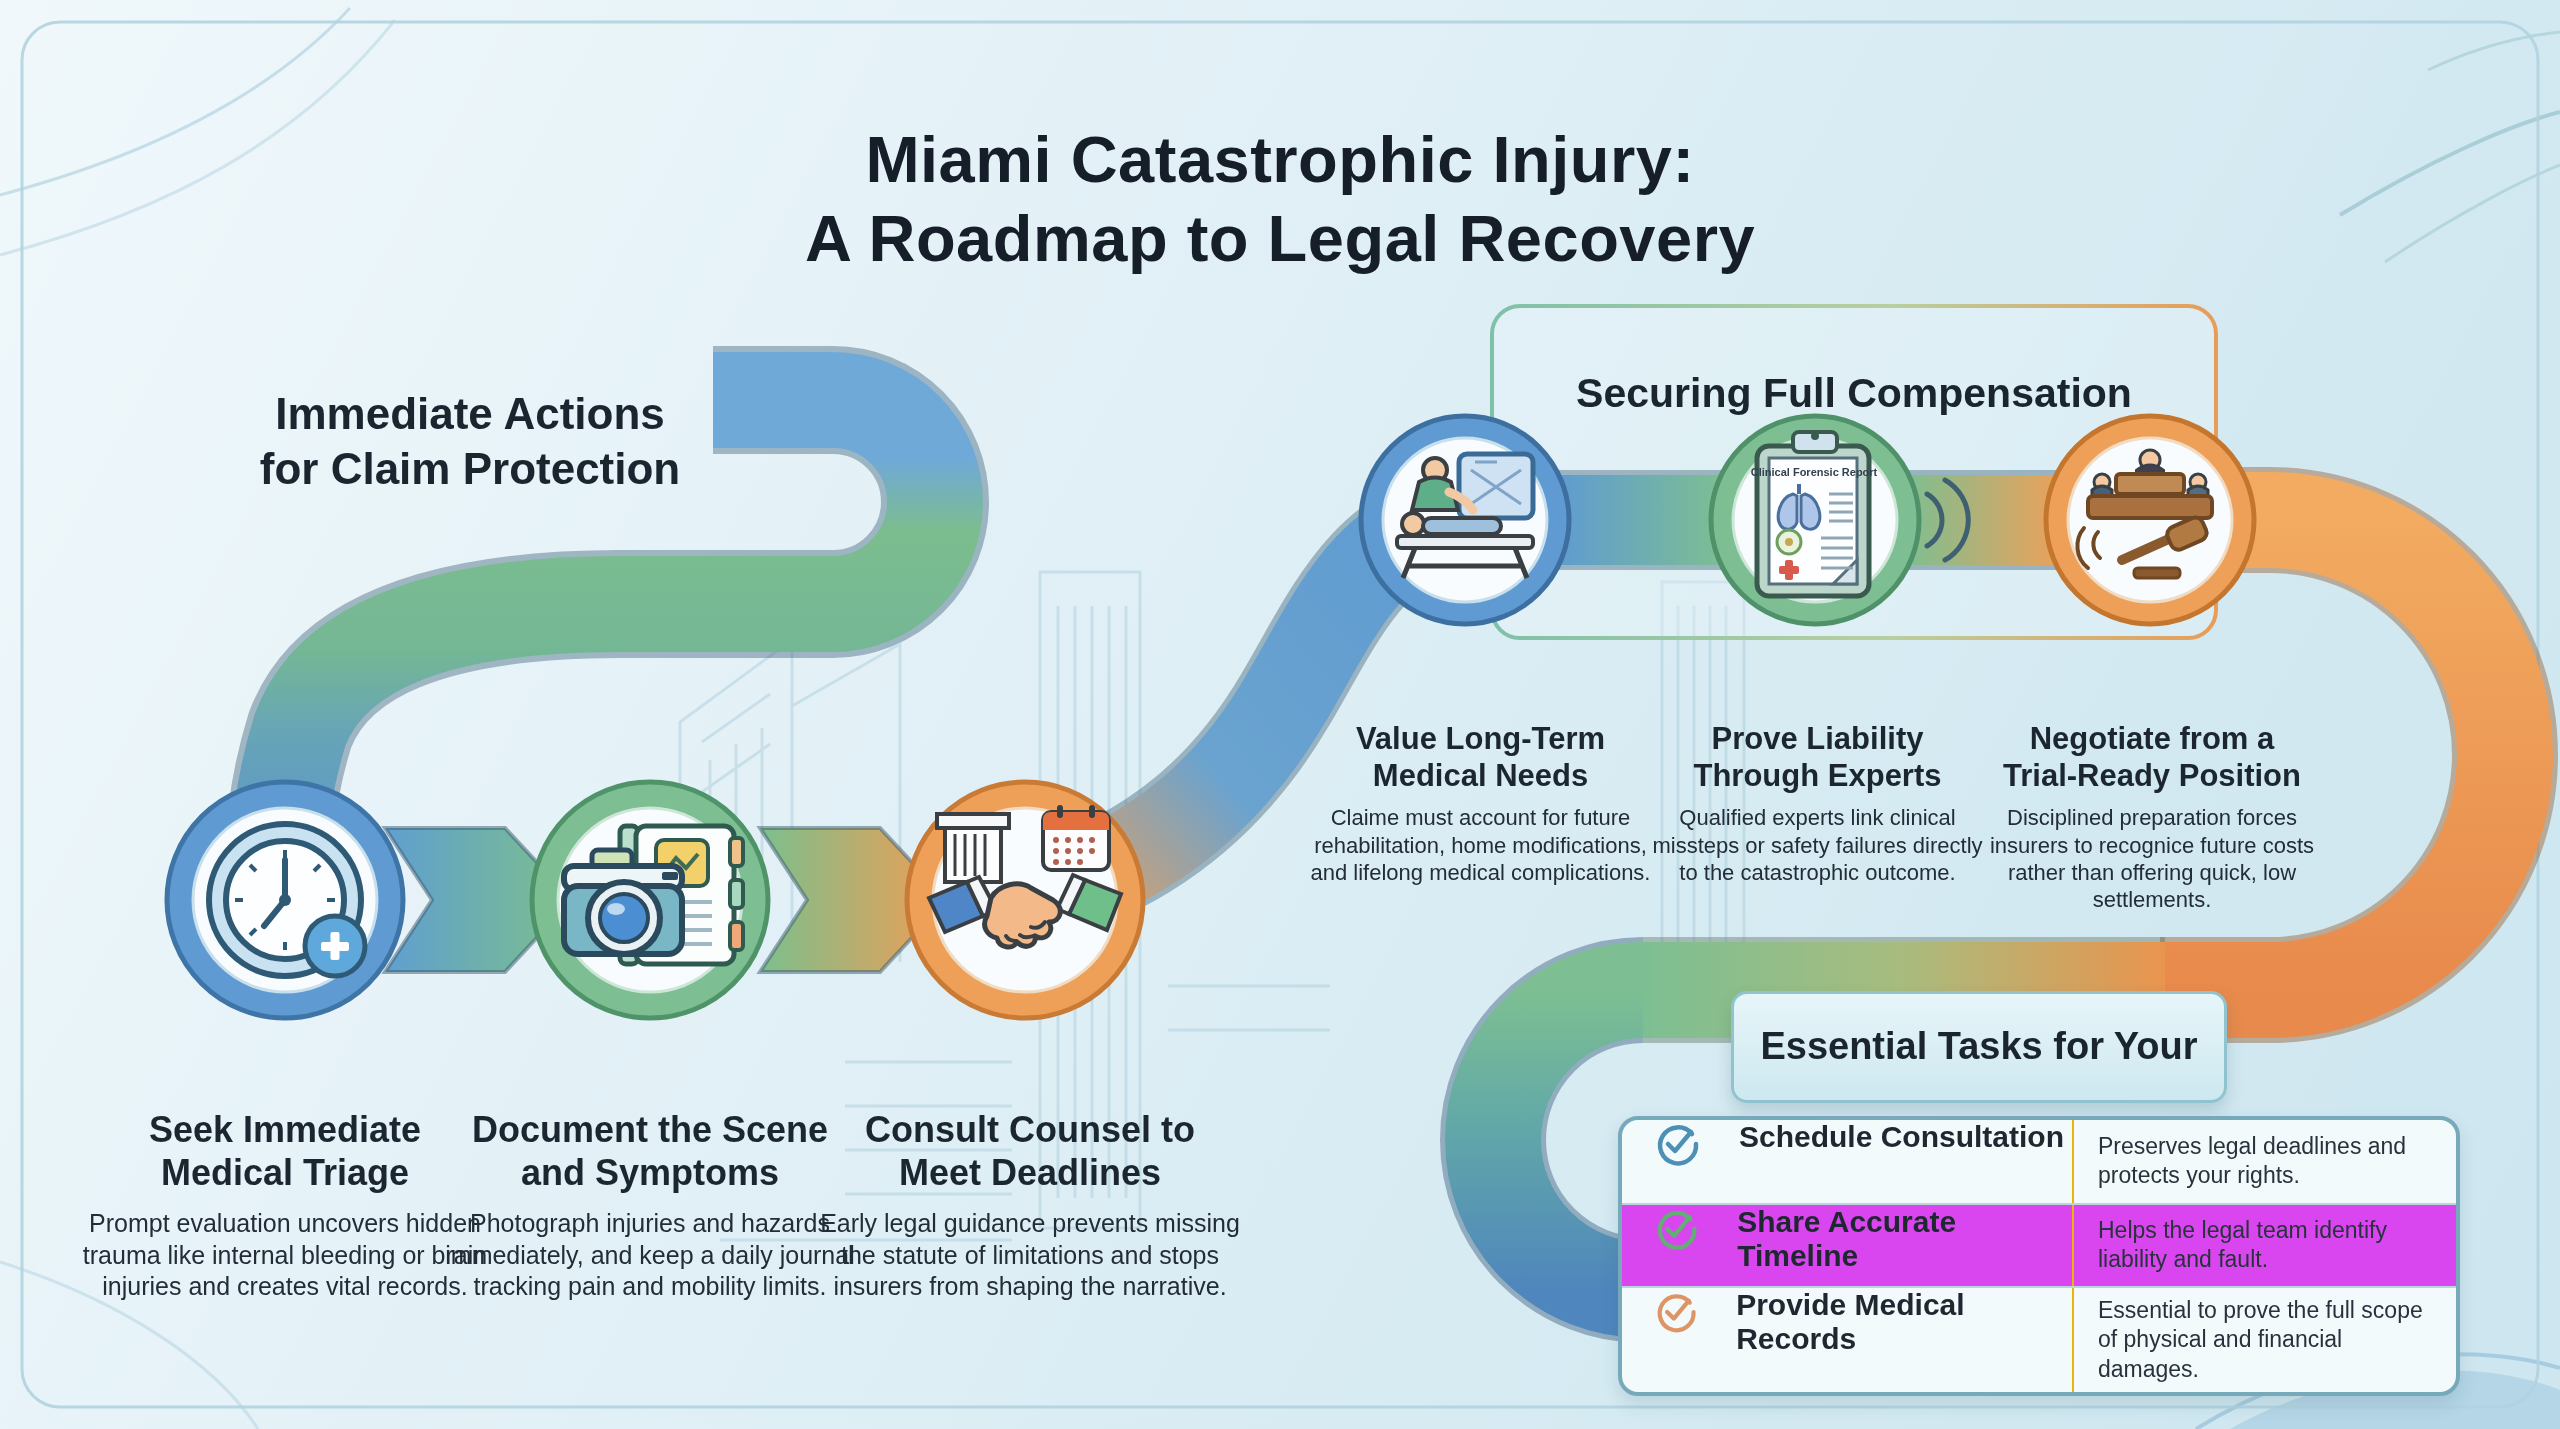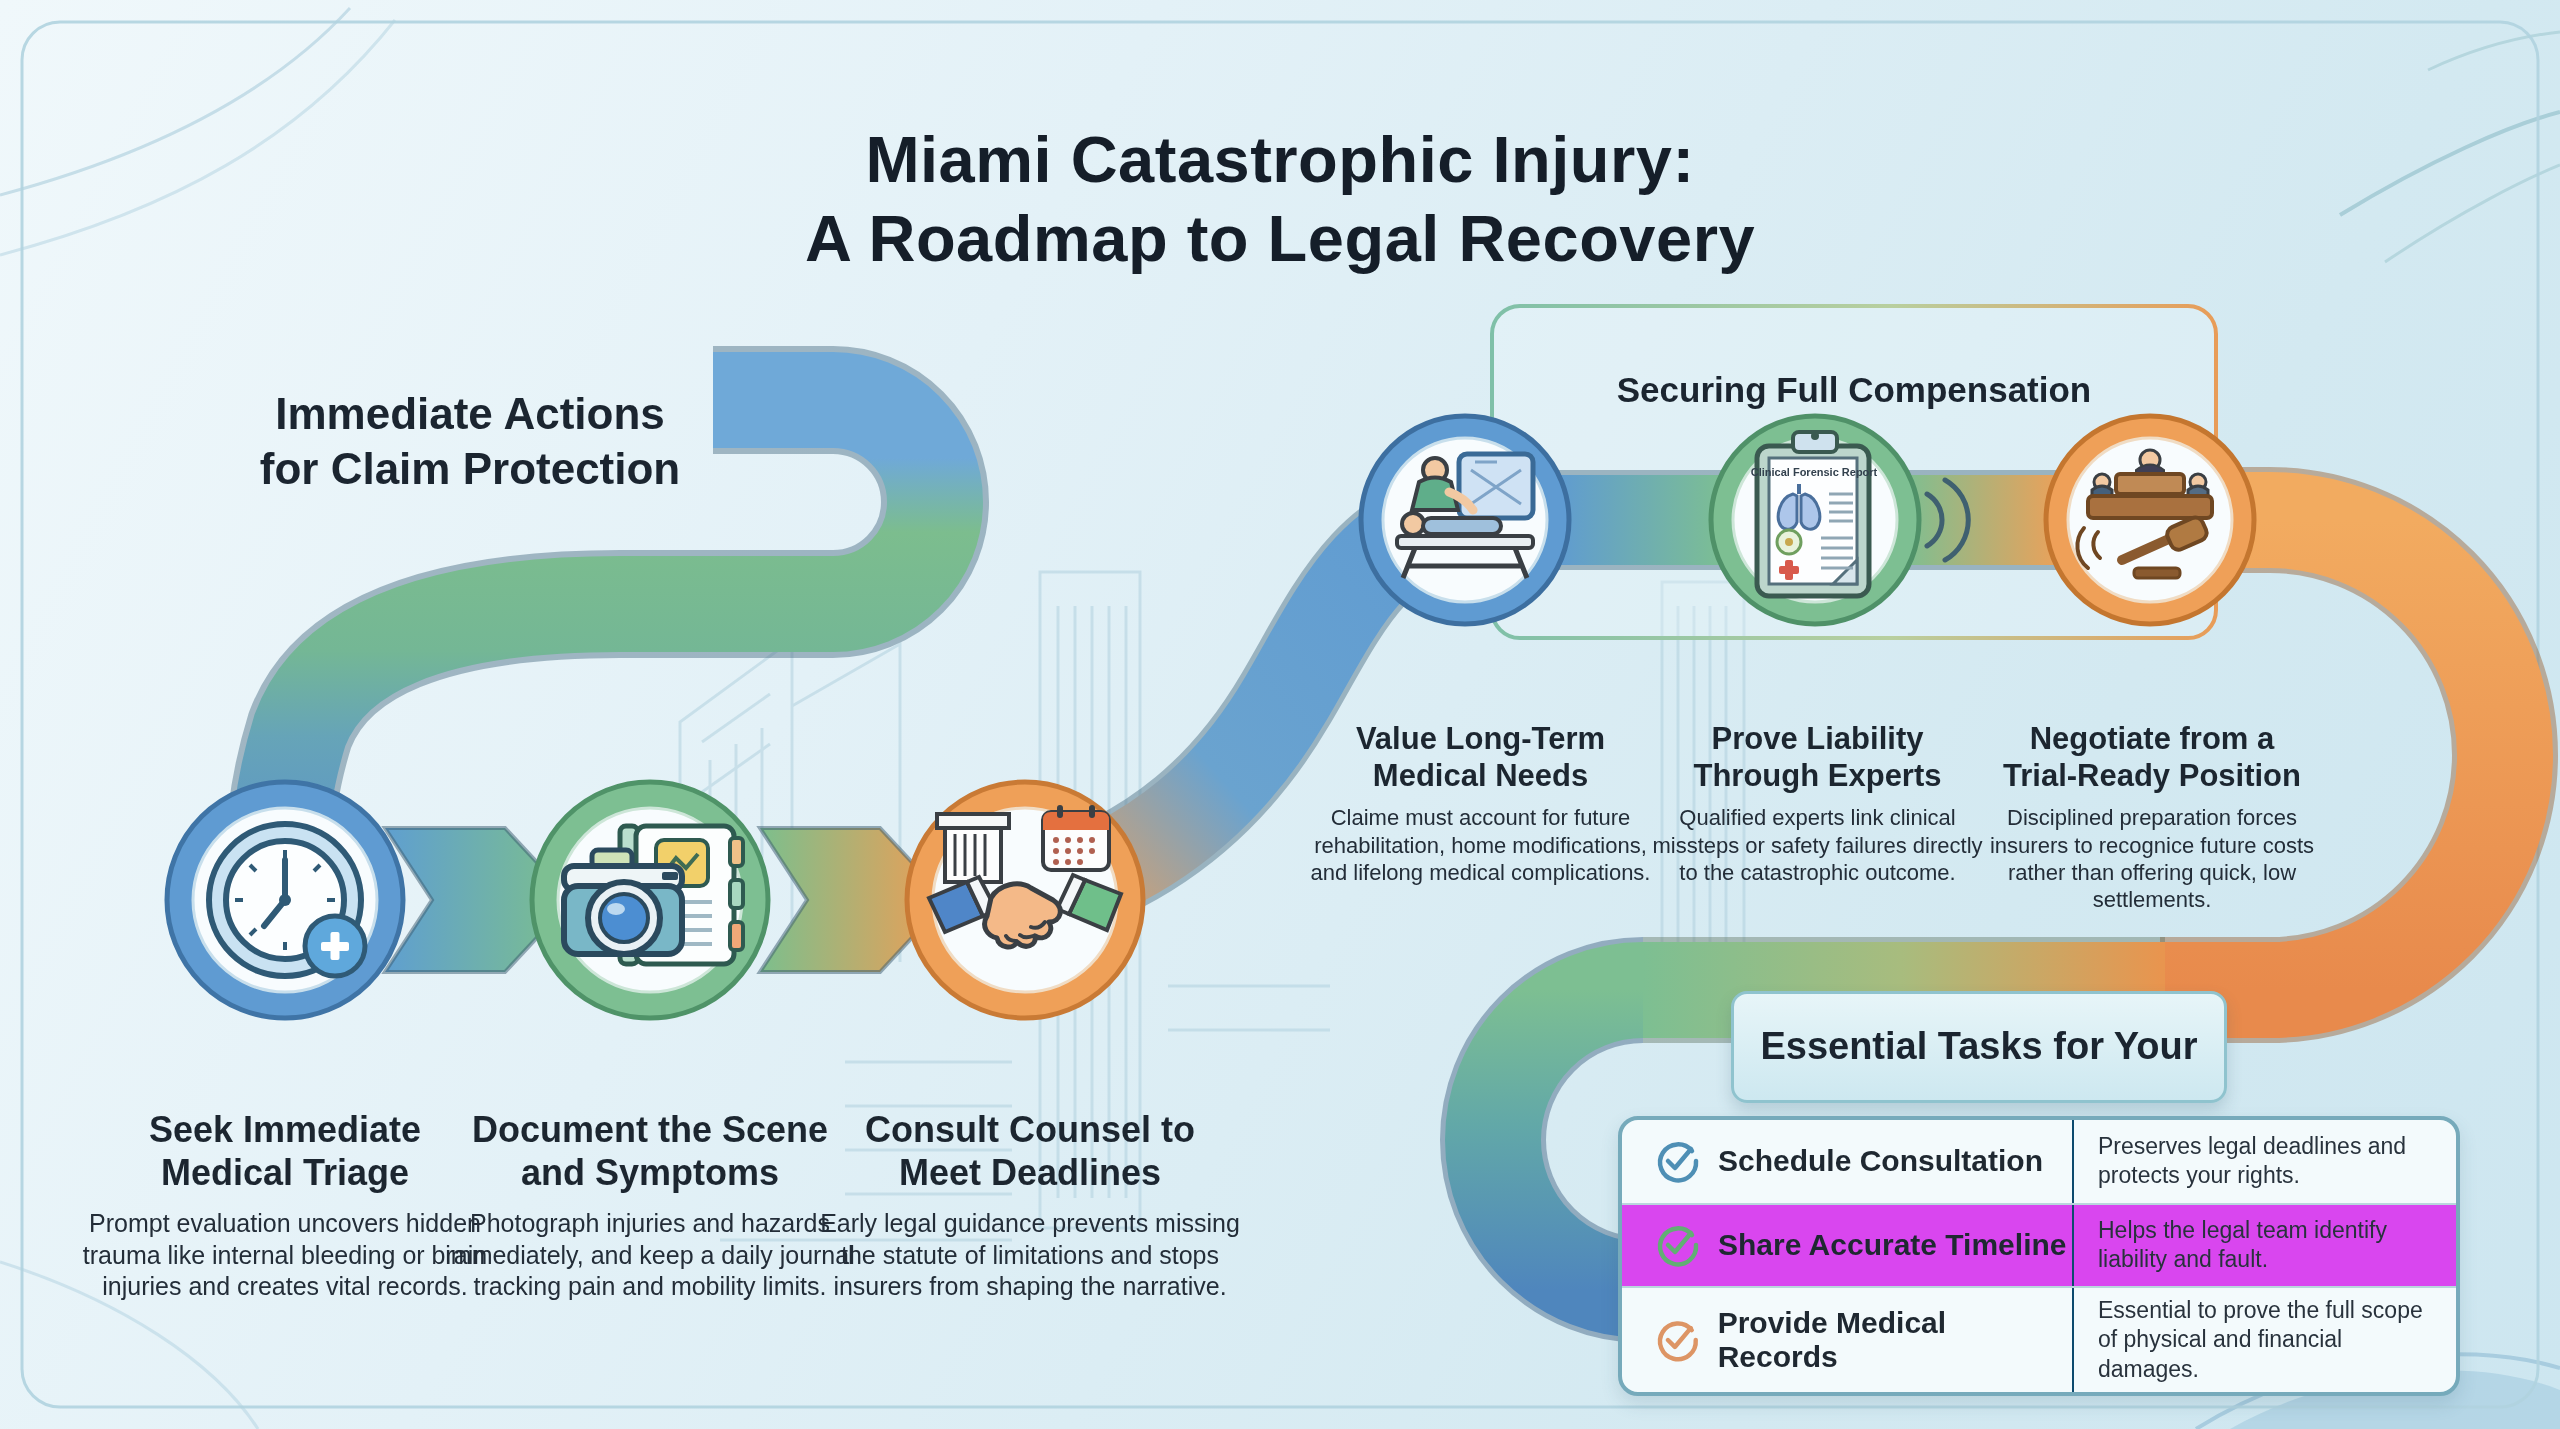--- a/index.html
+++ b/index.html
@@ -7,42 +7,42 @@
     position:relative;width:2560px;height:1429px;overflow:hidden;
     background:linear-gradient(118deg,#f0f8fb 0%,#e3f1f7 35%,#d3e9f1 75%,#cde6f0 100%);
     font-family:"Liberation Sans",sans-serif;
   }
   svg.roadmap{position:absolute;left:0;top:0;z-index:1;}
   .txt{position:absolute;z-index:3;margin-top:48px;}
   .main-title{left:0;top:72px;width:2560px;text-align:center;color:#151e29;
     font-weight:800;font-size:65px;line-height:1.22;letter-spacing:.5px;}
   .sec-heading{font-weight:800;color:#1b2530;text-align:center;line-height:1.25;}
   .imm-heading{left:148px;top:338px;width:644px;font-size:44px;}
-  .comp-heading{left:1492px;top:320px;width:724px;font-size:35px;}
+  .comp-heading{left:1492px;top:320px;width:724px;font-size:41px;}
   .step{text-align:center;}
   .step .t{font-weight:800;color:#1c2630;font-size:36px;line-height:1.2;}
   .step .d{margin-top:14px;font-size:25px;color:#232d38;line-height:1.26;font-weight:500;}
   .step-top .t{font-size:31px;}
   .step-top .d{margin-top:10px;font-size:22px;line-height:1.24;}
   .essential-box{
     left:1731px;top:943px;width:490px;height:106px;border-radius:16px;
     background:linear-gradient(#e7f5f8,#cde8f0);border:3px solid #8fc3ce;
     box-shadow:0 8px 16px rgba(50,90,110,.20);
     display:flex;flex-direction:column;align-items:center;justify-content:center;
     font-weight:800;font-size:38px;color:#1b2530;line-height:1.25;text-align:center;gap:22px;
   }
   .task-table{
     left:1618px;top:1068px;width:834px;height:272px;border-radius:20px;
     background:#f3fafc;border:4px solid #76aabb;overflow:hidden;
     display:grid;grid-template-rows:1fr 1fr 1fr;box-shadow:0 8px 18px rgba(50,90,110,.15);
   }
   .task-row{display:grid;grid-template-columns:452px 1fr;}
   .task-row + .task-row{border-top:2px solid #b9d6dd;}
   .task-row:nth-child(2){background:#d946ef;}
-  .task-left{display:flex;align-items:center;gap:16px;padding-left:32px;border-right:2px solid #0c4a6e;}
+  .task-left{display:flex;gap:37px;padding-left:32px;border-right:2px solid #eab308;}
   .task-label{font-size:30px;font-weight:700;color:#1f2831;}
   .task-desc{display:flex;align-items:center;padding:8px 14px 8px 24px;
     font-size:23px;color:#28323c;line-height:1.28;font-weight:500;}
 </style>
 </head>
 <body>
 
 <div class="canvas">
 
 <svg class="roadmap" width="2560" height="1429" viewBox="0 0 2560 1429">

